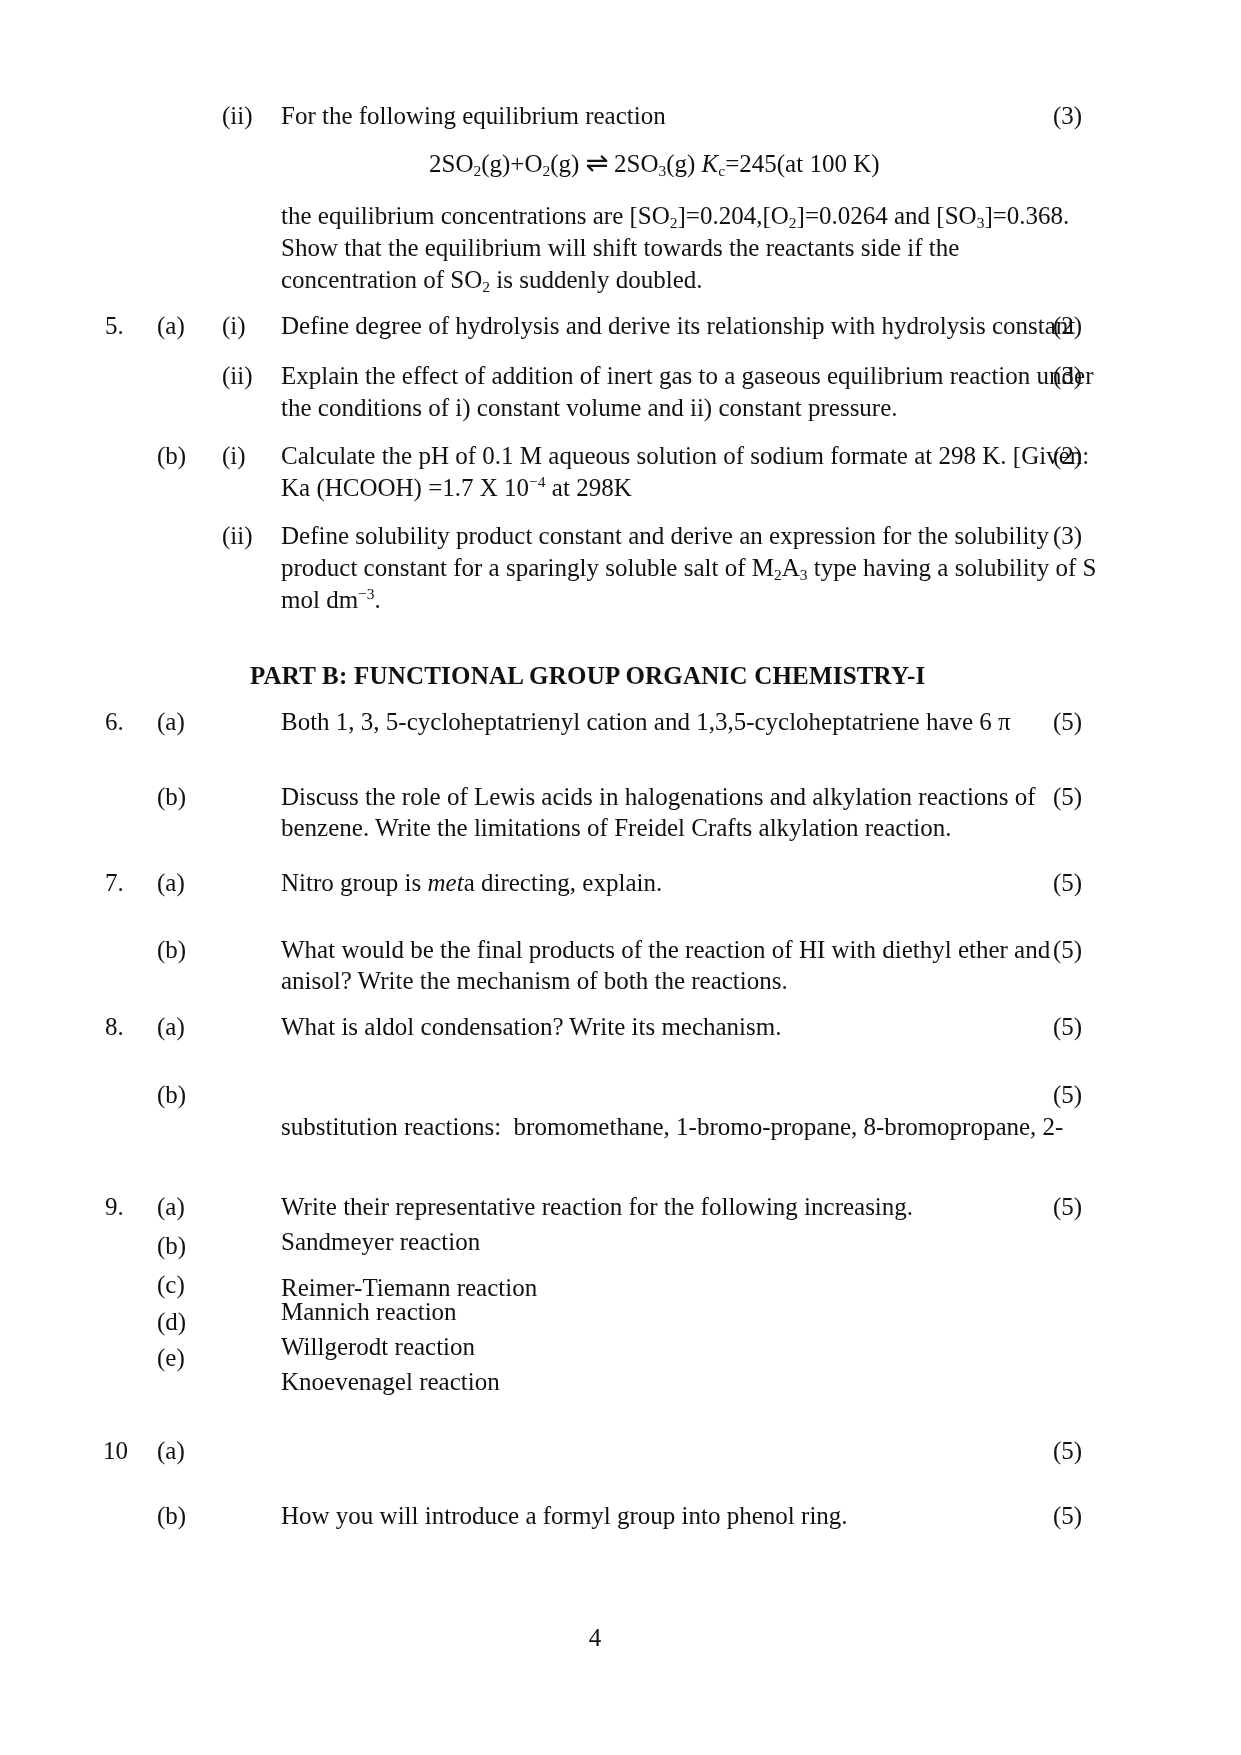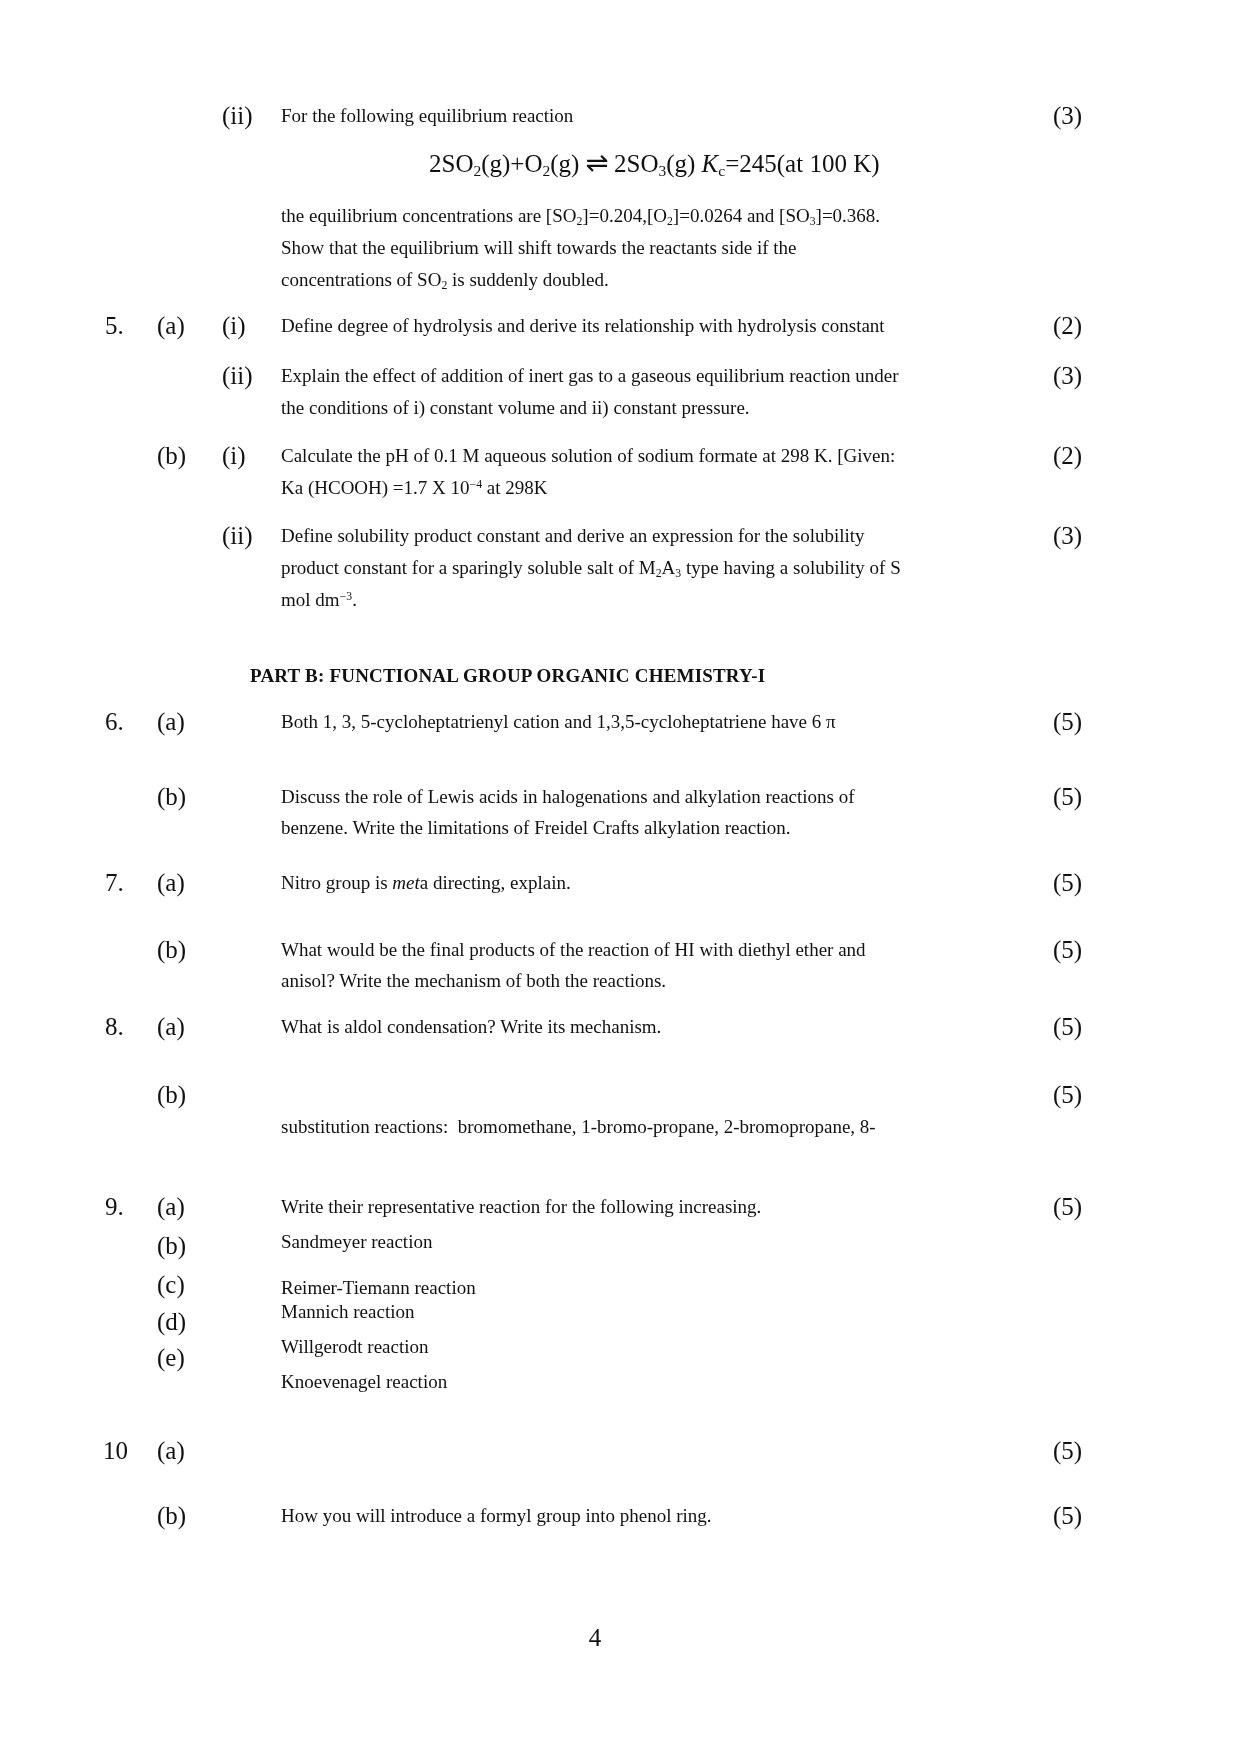--- a/index.html
+++ b/index.html
@@ -7,21 +7,21 @@
     position: relative;
     width: 1241px;
     height: 1755px;
     background: #ffffff;
     font-family: "Liberation Serif", "DejaVu Serif", serif;
     color: #111111;
     overflow: hidden;
   }
   .line {
     position: absolute;
-    font-size: 19px;
+    font-size: 25px;
     line-height: 32px;
     white-space: pre;
   }
   .heading {
     font-weight: bold;
     letter-spacing: 0.2px;
   }
   .eq { font-size: 25px; }
   sub, sup { line-height: 0; font-size: 0.62em; }
   sub { vertical-align: -0.25em; }
@@ -45,21 +45,21 @@
 <div class="page">
 
   <div class="roman" style="top:100px">(ii)</div>
   <div class="line txt" style="top:100px">For the following equilibrium reaction</div>
   <div class="marks" style="top:100px">(3)</div>
 
   <div class="line eq" style="top:146px; left:429px"><span>2SO</span><sub>2</sub><span>(g)+O</span><sub>2</sub><span>(g) </span><span class="arrow">⇌</span><span> 2SO</span><sub>3</sub><span>(g) </span><span class="i">K</span><sub>c</sub><span>=245(at 100 K)</span></div>
 
   <div class="line txt" style="top:200px"><span>the equilibrium concentrations are [SO</span><sub>2</sub><span>]=0.204,[O</span><sub>2</sub><span>]=0.0264 and [SO</span><sub>3</sub><span>]=0.368.</span></div>
   <div class="line txt" style="top:232px">Show that the equilibrium will shift towards the reactants side if the</div>
-  <div class="line txt" style="top:264px"><span>concentrations of SO</span><sub>2</sub><span> is suddenly doubled.</span></div>
+  <div class="line txt" style="top:264px"><span>concentration of SO</span><sub>2</sub><span> is suddenly doubled.</span></div>
 
   <div class="qnum" style="top:310px">5.</div>
   <div class="letter" style="top:310px">(a)</div>
   <div class="roman" style="top:310px">(i)</div>
   <div class="line txt" style="top:310px">Define degree of hydrolysis and derive its relationship with hydrolysis constant</div>
   <div class="marks" style="top:310px">(2)</div>
 
   <div class="roman" style="top:360px">(ii)</div>
   <div class="line txt" style="top:392px">the conditions of i) constant volume and ii) constant pressure.</div>
   <div class="line txt" style="top:360px">Explain the effect of addition of inert gas to a gaseous equilibrium reaction under</div>
@@ -98,21 +98,21 @@
   <div class="line txt" style="top:934px">What would be the final products of the reaction of HI with diethyl ether and</div>
   <div class="line txt" style="top:965px">anisol? Write the mechanism of both the reactions.</div>
   <div class="marks" style="top:934px">(5)</div>
 
   <div class="qnum" style="top:1011px">8.</div>
   <div class="letter" style="top:1011px">(a)</div>
   <div class="line txt" style="top:1011px">What is aldol condensation? Write its mechanism.</div>
   <div class="marks" style="top:1011px">(5)</div>
 
   <div class="letter" style="top:1079px">(b)</div>
-  <div class="line txt" style="top:1111px">substitution reactions:  bromomethane, 1-bromo-propane, 2-bromopropane, 8-</div>
+  <div class="line txt" style="top:1111px">substitution reactions:  bromomethane, 1-bromo-propane, 8-bromopropane, 2-</div>
   <div class="marks" style="top:1079px">(5)</div>
 
   <div class="qnum" style="top:1191px">9.</div>
   <div class="letter" style="top:1191px">(a)</div>
   <div class="letter" style="top:1230px">(b)</div>
   <div class="letter" style="top:1269px">(c)</div>
   <div class="letter" style="top:1306px">(d)</div>
   <div class="letter" style="top:1342px">(e)</div>
   <div class="line txt" style="top:1191px">Write their representative reaction for the following increasing.</div>
   <div class="line txt" style="top:1226px">Sandmeyer reaction</div>

